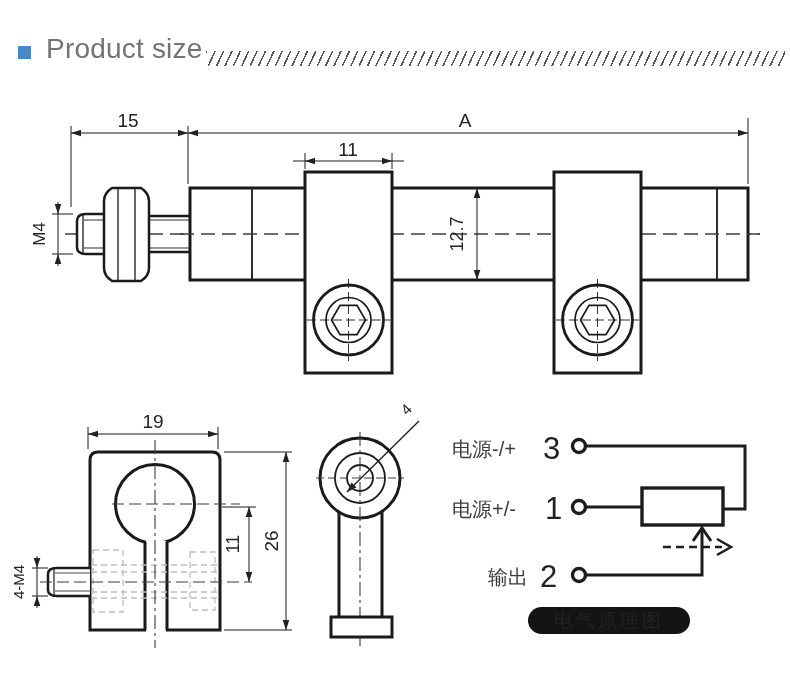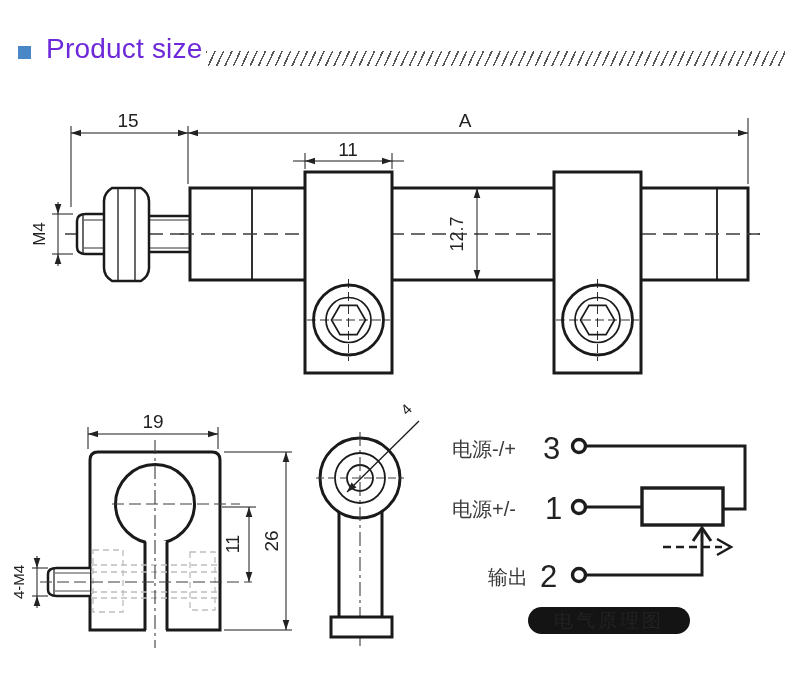--- a/index.html
+++ b/index.html
@@ -6,21 +6,21 @@
   * { margin:0; padding:0; box-sizing:border-box; }
   body {
     width:790px; height:676px; position:relative; background:#ffffff;
     font-family:"Liberation Sans","DejaVu Sans",sans-serif; overflow:hidden;
   }
   .hdr-bullet {
     position:absolute; left:18px; top:46px; width:13px; height:13px;
     background:var(--accent);
   }
   .hdr-title {
-    position:absolute; left:46px; top:33px; font-size:28px; color:#6d28d9;
+    position:absolute; left:46px; top:33px; font-size:28px; color:#737373;
     font-weight:500; letter-spacing:0.2px;
   }
   .hdr-hatch {
     position:absolute; left:206px; top:51px; width:579px; height:15px;
     background:repeating-linear-gradient(115deg,#565656 0 1.5px,transparent 1.5px 7.6px);
   }
   svg { position:absolute; left:0; top:0; }
   svg text { fill:#222; }
   .cjk { fill:#3a3a3a; }
 </style>

